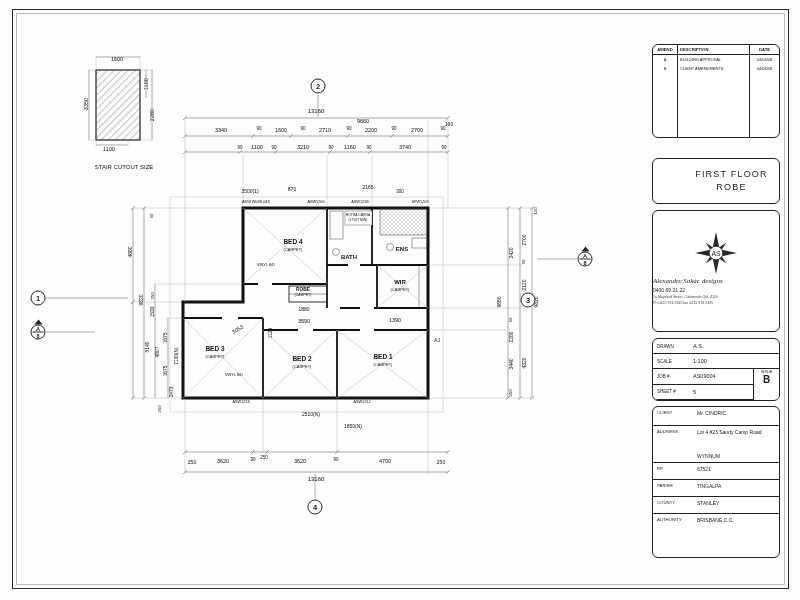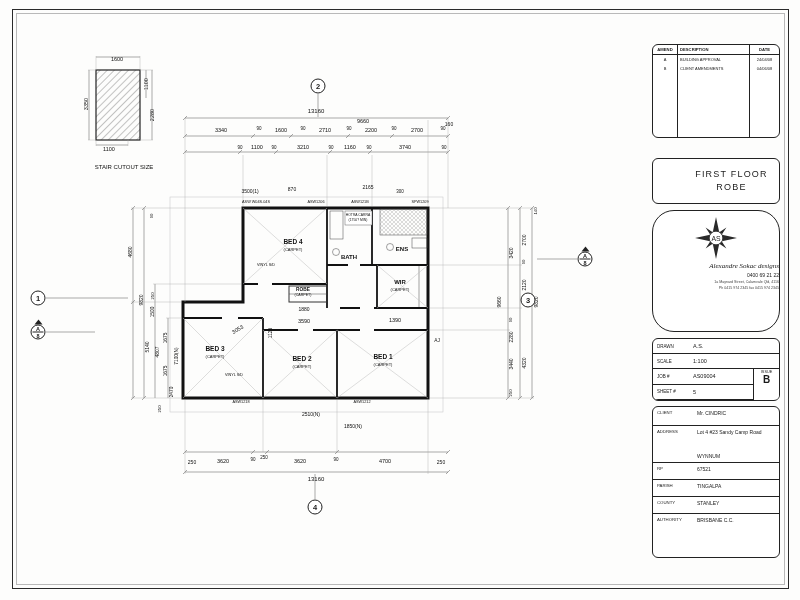--- a/index.html
+++ b/index.html
@@ -33,21 +33,21 @@
        background:#fff;box-sizing:border-box;overflow:hidden;}
   #box-rev{top:44px;height:94px;display:flex;flex-direction:column;}
   .rev-head{display:flex;border-bottom:1px solid #222;font-size:4.2px;font-weight:bold;}
   .rev-row{display:flex;font-size:4px;}
   .rev-fill{flex:1;}
   .rc1{width:25px;padding:2px 1px;border-right:1px solid #222;text-align:center;box-sizing:border-box;}
   .rc2{flex:1;padding:2px 2px;border-right:1px solid #222;box-sizing:border-box;}
   .rc3{width:29px;padding:2px 1px;text-align:center;box-sizing:border-box;}
   #box-title{top:158px;height:46px;display:flex;flex-direction:column;align-items:center;justify-content:center;}
   .title-line{font-size:9px;letter-spacing:1.2px;line-height:1.5;padding-left:31px;}
-  #box-logo{top:210px;height:122px;text-align:right;padding-top:6px;border-radius:22px;}
+  #box-logo{top:210px;height:122px;text-align:left;padding-top:21px;}
   .logo-star{width:42px;height:42px;display:block;margin:0 auto;}
   .logo-name{font-family:"Liberation Serif",serif;font-style:italic;font-size:7px;margin-top:3px;}
   .logo-phone{font-size:5px;margin-top:2px;}
   .logo-addr{font-size:3.6px;color:#444;margin-top:2px;}
   #box-info{top:338px;height:63px;}
   .irow{display:flex;height:15.2px;border-bottom:0.8px solid #222;align-items:center;box-sizing:border-box;}
   .irow:last-of-type{border-bottom:none;}
   .ilab{width:36px;padding-left:4px;font-size:4.5px;}
   .ival{flex:1;font-size:5.5px;}
   .issue{position:absolute;right:0;top:30px;width:25px;height:32px;border-left:1px solid #222;

